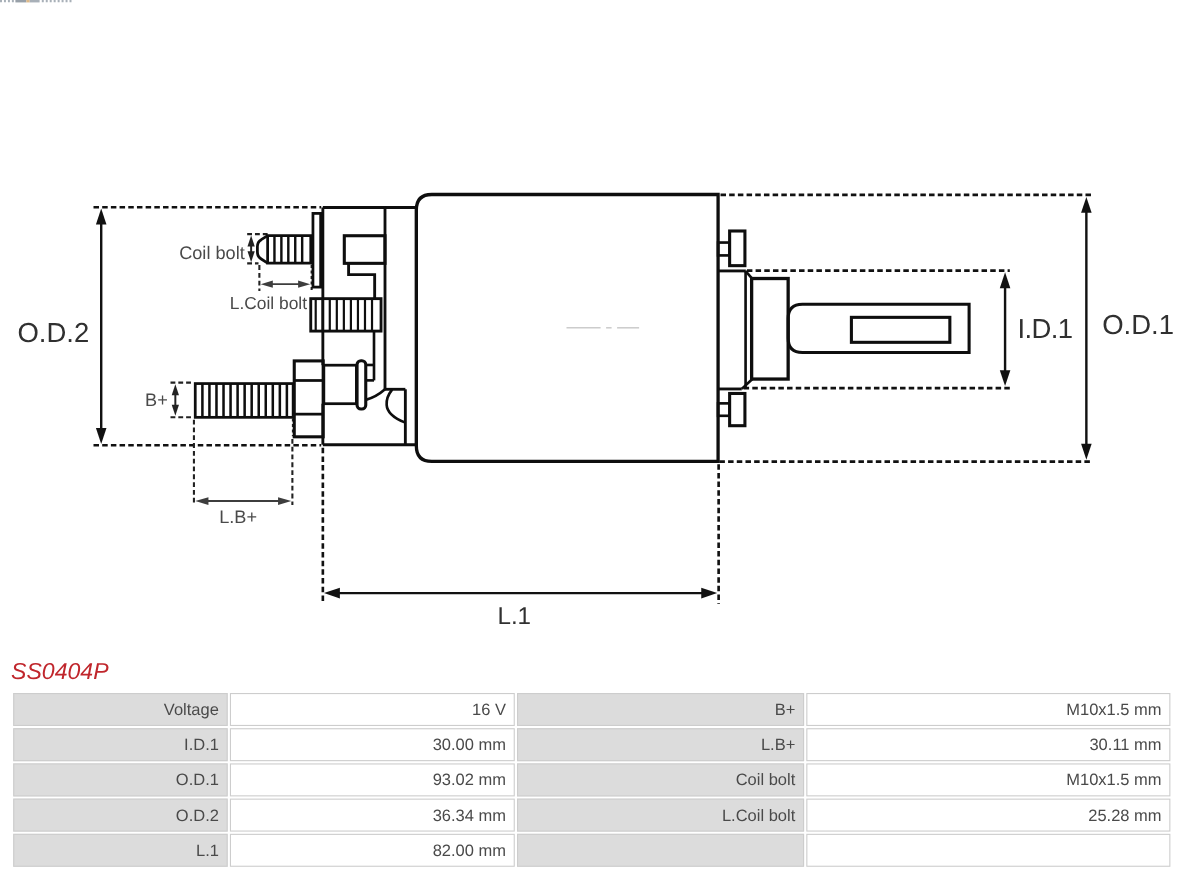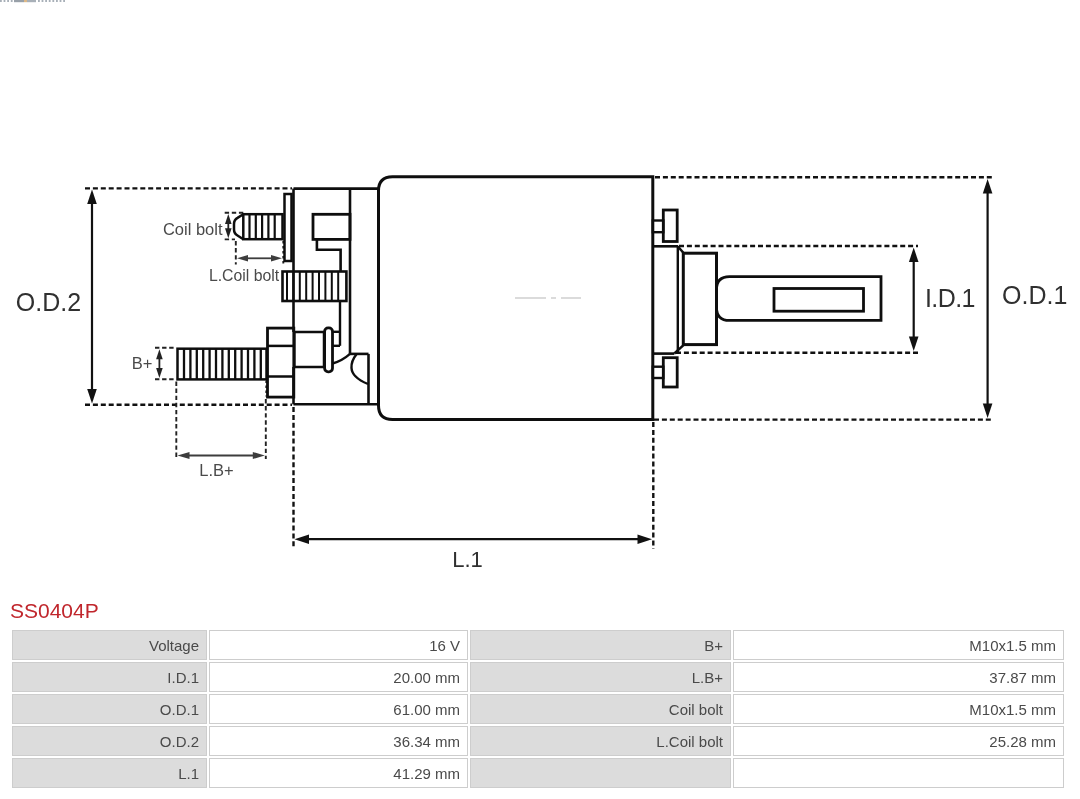--- a/index.html
+++ b/index.html
@@ -1,18 +1,18 @@
 <!DOCTYPE html>
 <html><head>
 <meta charset="utf-8">
 <style>
   html,body{margin:0;padding:0;background:#fff;}
   body{width:1080px;height:799px;position:relative;font-family:"Liberation Sans",sans-serif;overflow:hidden;}
   #diagram{position:absolute;left:0;top:0;}
-  #title{position:absolute;left:10px;top:599px;font-size:21px;color:#c0262c;letter-spacing:0px;}
+  #title{position:absolute;left:10px;top:599px;font-size:21px;color:#c0262c;letter-spacing:0px;font-style:italic;}
   #spec{position:absolute;left:10px;top:628px;}
   table{border-collapse:separate;border-spacing:2px;table-layout:fixed;}
   td{border:1px solid #cdcdcd;height:30px;box-sizing:border-box;font-size:15px;color:#4a4a4a;text-align:right;padding:0 7px 0 0;overflow:hidden;}
   td.l{background:#dcdcdc;}
   #artifact{position:absolute;left:0;top:0;width:66px;height:3px;}
   #artifact svg{display:block;}
 </style>
 </head>
 <body>
 <div id="artifact">
@@ -216,37 +216,37 @@
       </colgroup>
 <tbody>
         <tr>
           <td class="l">Voltage</td>
           <td>16 V</td>
           <td class="l">B+</td>
           <td>M10x1.5 mm</td>
         </tr>
 <tr>
           <td class="l">I.D.1</td>
-          <td>20.00 mm</td>
+          <td>30.00 mm</td>
           <td class="l">L.B+</td>
-          <td>37.87 mm</td>
+          <td>30.11 mm</td>
         </tr>
 <tr>
           <td class="l">O.D.1</td>
-          <td>61.00 mm</td>
+          <td>93.02 mm</td>
           <td class="l">Coil bolt</td>
           <td>M10x1.5 mm</td>
         </tr>
 <tr>
           <td class="l">O.D.2</td>
           <td>36.34 mm</td>
           <td class="l">L.Coil bolt</td>
           <td>25.28 mm</td>
         </tr>
 <tr>
           <td class="l">L.1</td>
-          <td>41.29 mm</td>
+          <td>82.00 mm</td>
           <td class="l"></td>
           <td></td>
         </tr>
 </tbody>
     </table>
 </div>
 
 </body></html>

